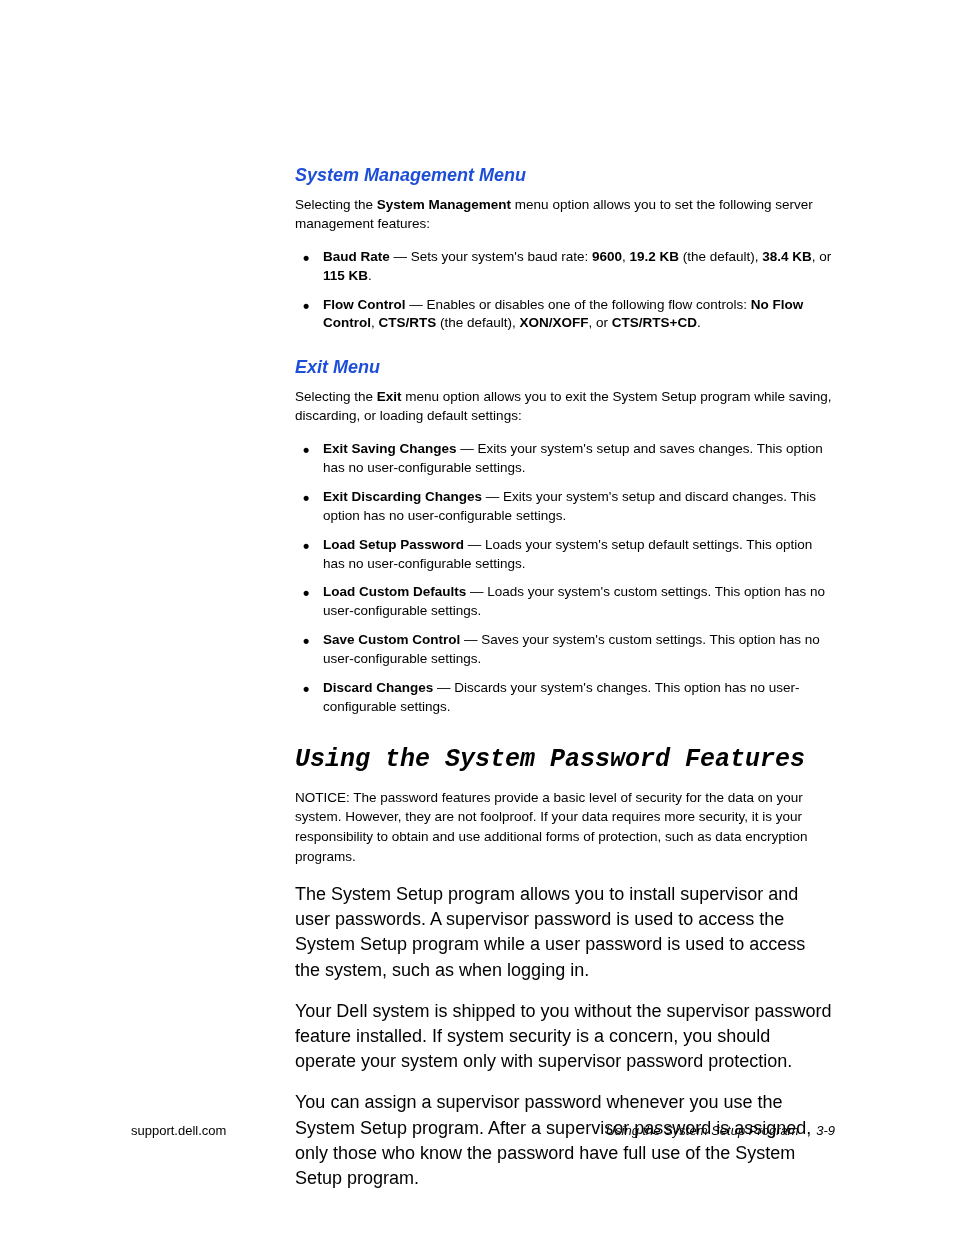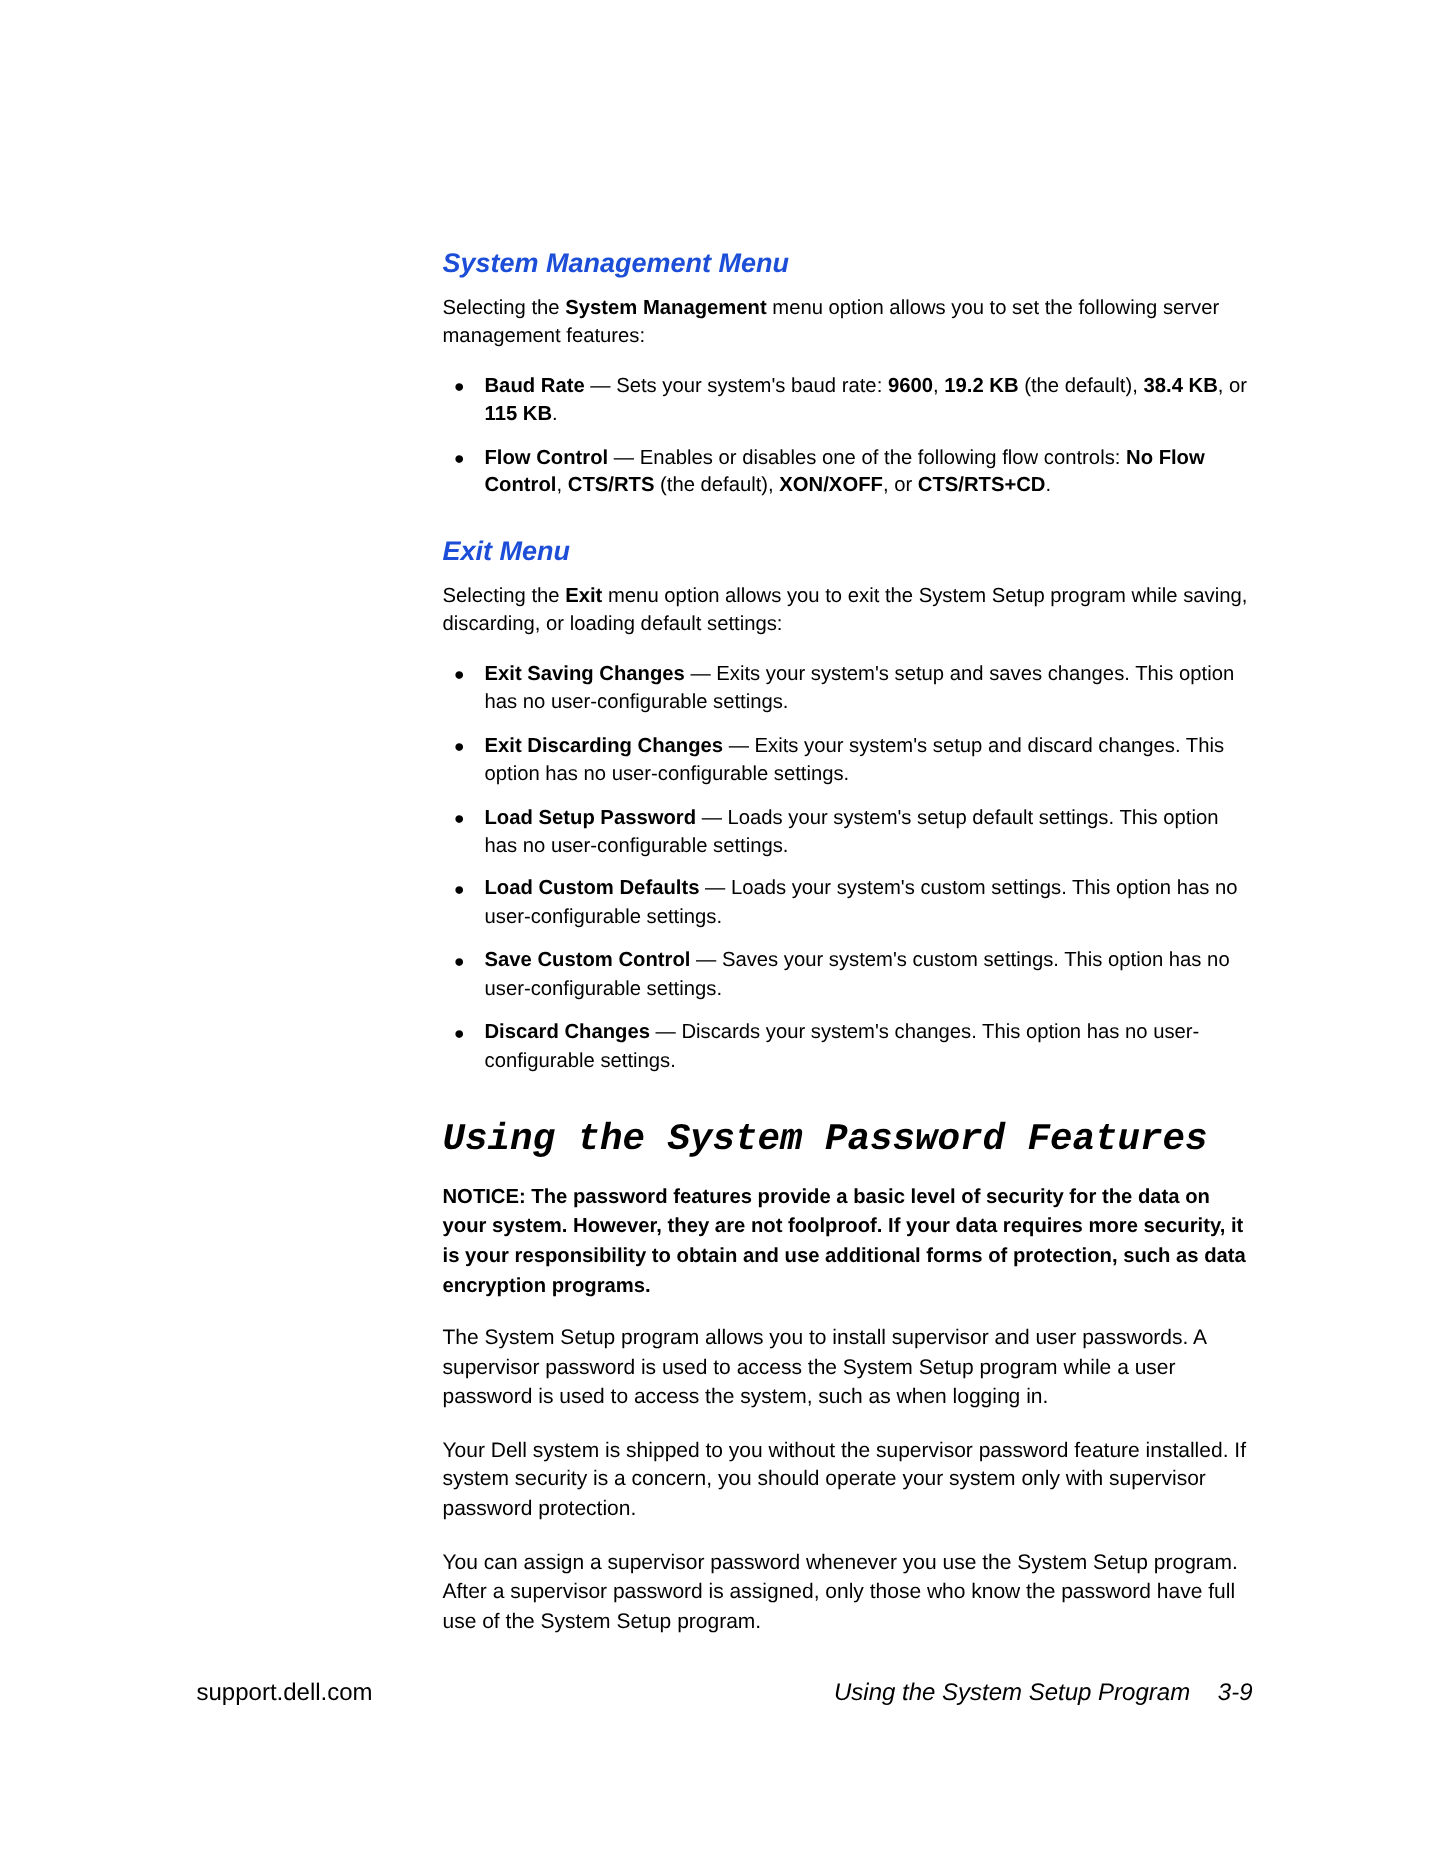--- a/index.html
+++ b/index.html
@@ -65,37 +65,37 @@
       font-weight: bold;
       font-style: italic;
       font-size: 25px;
       color: #000000;
       margin-top: 28px;
       margin-bottom: 14px;
     }
     .notice {
       font-size: 13.5px;
       line-height: 1.45;
-      font-weight: bold;
+      font-weight: normal;
       margin-bottom: 16px;
     }
     .body-para {
-      font-size: 14px;
+      font-size: 18px;
       line-height: 1.4;
       margin-bottom: 16px;
     }
     .footer {
       position: absolute;
       bottom: 97px;
       left: 131px;
       width: 704px;
       display: flex;
       justify-content: space-between;
       align-items: center;
-      font-size: 16px;
+      font-size: 13px;
     }
     .footer-left {
       font-family: Arial, Helvetica, sans-serif;
     }
     .footer-right {
       font-family: Liberation Sans, sans-serif;
     }
     .footer-right .italic {
       font-style: italic;
     }

